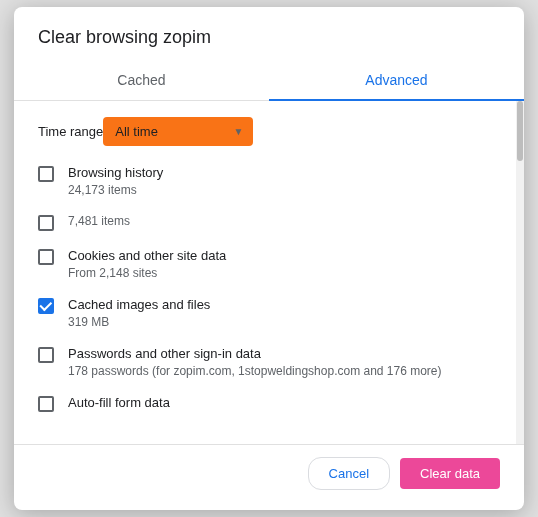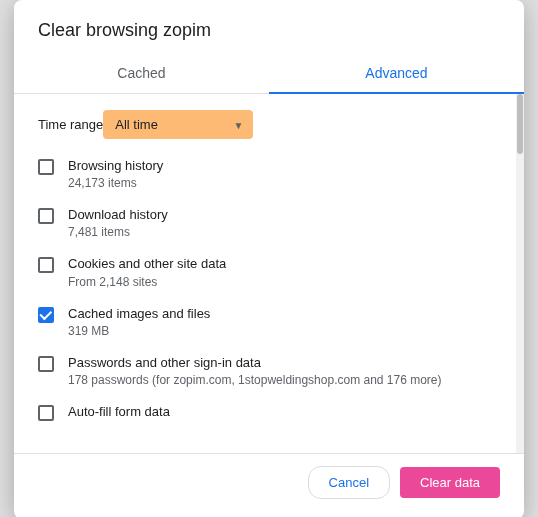--- a/index.html
+++ b/index.html
@@ -81,21 +81,21 @@
       gap: 0;
     }
     .time-range-label {
       font-size: 13px;
       color: #202124;
       white-space: nowrap;
     }
     .time-range-select {
       appearance: none;
       -webkit-appearance: none;
-      background: #fdba74;
+      background: #f97316;
       border: none;
       border-radius: 4px;
       padding: 7px 32px 7px 12px;
       font-size: 13px;
       color: #202124;
       cursor: pointer;
       position: relative;
       min-width: 150px;
     }
     .select-wrapper {
@@ -234,21 +234,20 @@
           <span class="item-title">Browsing history</span>
           <span class="item-subtitle">24,173 items</span>
         </div>
       </div>
 
       <div class="checkbox-item">
         <div class="checkbox-wrapper">
           <div class="custom-checkbox"></div>
         </div>
         <div class="item-text">
-          <span class="item-title">Download history</span>
           <span class="item-subtitle">7,481 items</span>
         </div>
       </div>
 
       <div class="checkbox-item">
         <div class="checkbox-wrapper">
           <div class="custom-checkbox"></div>
         </div>
         <div class="item-text">
           <span class="item-title">Cookies and other site data</span>

